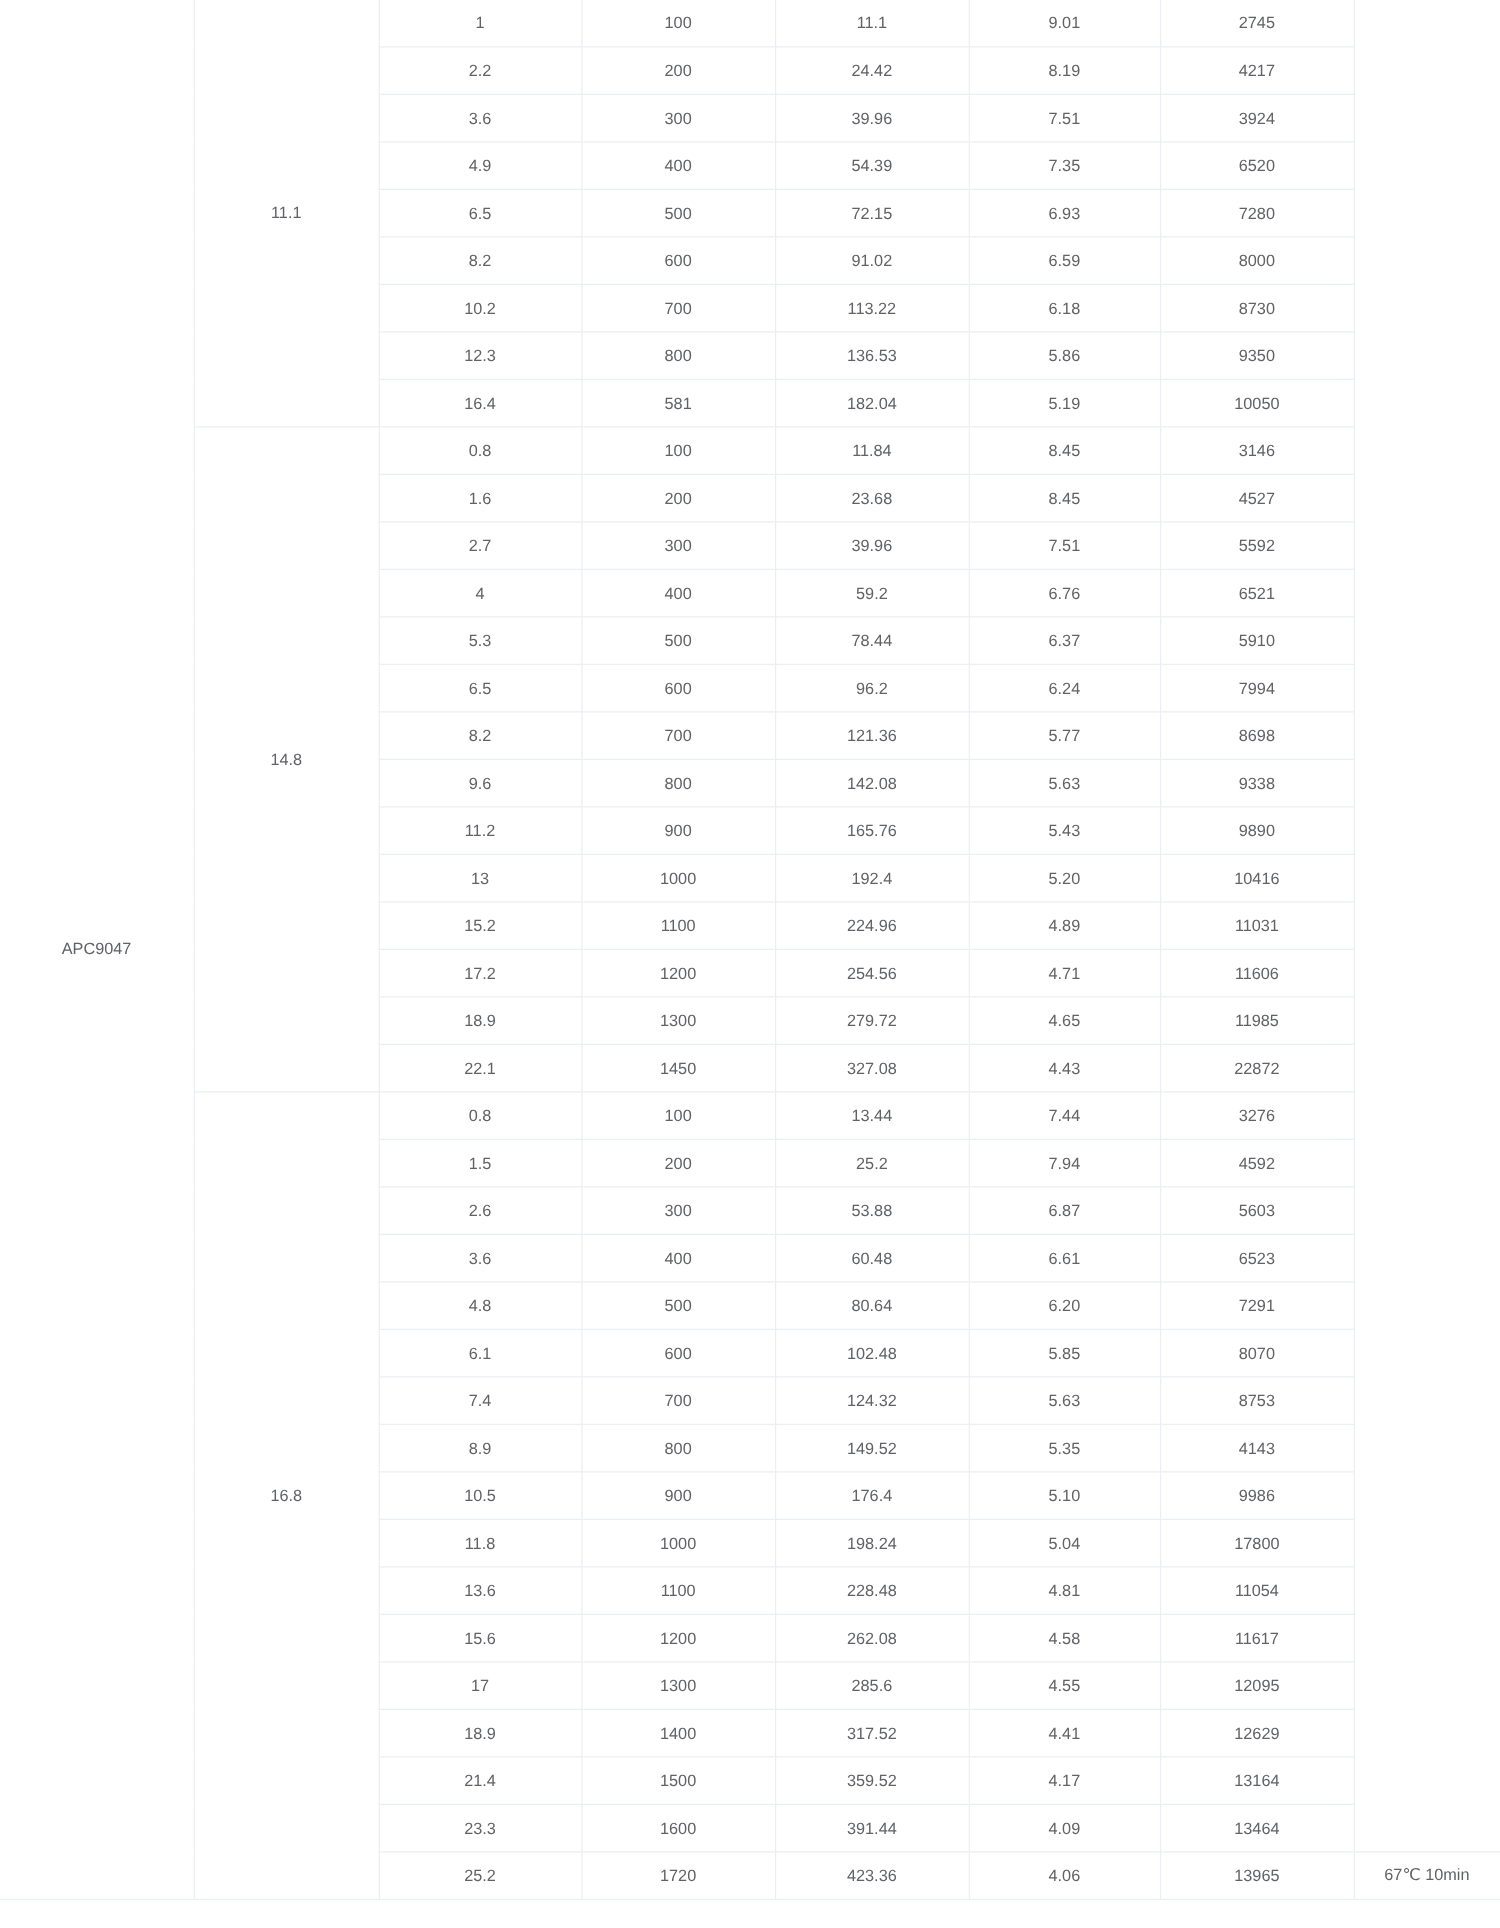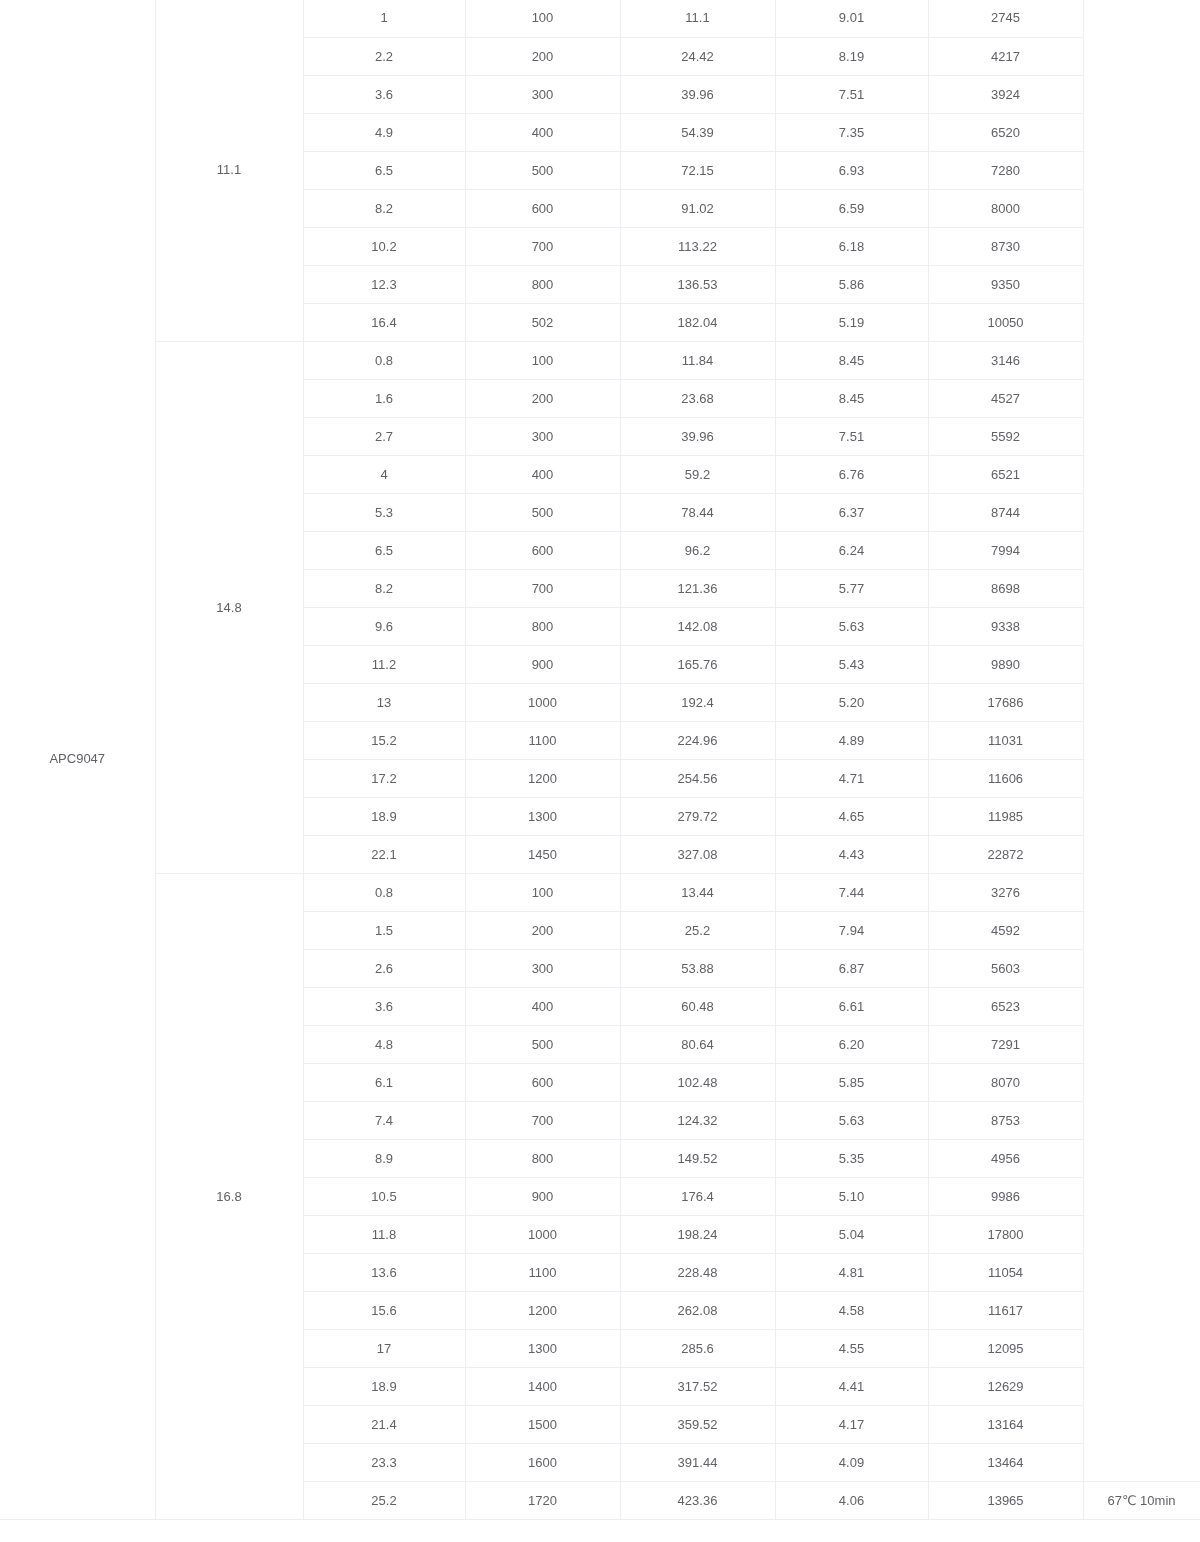--- a/index.html
+++ b/index.html
@@ -155,21 +155,21 @@
         </tr>
         <tr>
           <td class="plain">12.3</td>
           <td class="plain">800</td>
           <td class="plain">136.53</td>
           <td class="plain">5.86</td>
           <td class="plain">9350</td>
         </tr>
         <tr>
           <td class="stripe">16.4</td>
-          <td class="stripe">502</td>
+          <td class="stripe">581</td>
           <td class="stripe">182.04</td>
           <td class="stripe">5.19</td>
           <td class="stripe">10050</td>
         </tr>
         <tr>
           <td class="group-key" rowspan="14">14.8</td>
           <td class="stripe">0.8</td>
           <td class="stripe">100</td>
           <td class="stripe">11.84</td>
           <td class="stripe">8.45</td>
@@ -194,21 +194,21 @@
           <td class="plain">400</td>
           <td class="plain">59.2</td>
           <td class="plain">6.76</td>
           <td class="plain">6521</td>
         </tr>
         <tr>
           <td class="stripe">5.3</td>
           <td class="stripe">500</td>
           <td class="stripe">78.44</td>
           <td class="stripe">6.37</td>
-          <td class="stripe">8744</td>
+          <td class="stripe">5910</td>
         </tr>
         <tr>
           <td class="plain">6.5</td>
           <td class="plain">600</td>
           <td class="plain">96.2</td>
           <td class="plain">6.24</td>
           <td class="plain">7994</td>
         </tr>
         <tr>
           <td class="stripe">8.2</td>
@@ -229,21 +229,21 @@
           <td class="stripe">900</td>
           <td class="stripe">165.76</td>
           <td class="stripe">5.43</td>
           <td class="stripe">9890</td>
         </tr>
         <tr>
           <td class="plain">13</td>
           <td class="plain">1000</td>
           <td class="plain">192.4</td>
           <td class="plain">5.20</td>
-          <td class="plain">17686</td>
+          <td class="plain">10416</td>
         </tr>
         <tr>
           <td class="stripe">15.2</td>
           <td class="stripe">1100</td>
           <td class="stripe">224.96</td>
           <td class="stripe">4.89</td>
           <td class="stripe">11031</td>
         </tr>
         <tr>
           <td class="plain">17.2</td>
@@ -314,21 +314,21 @@
           <td class="stripe">700</td>
           <td class="stripe">124.32</td>
           <td class="stripe">5.63</td>
           <td class="stripe">8753</td>
         </tr>
         <tr>
           <td class="plain">8.9</td>
           <td class="plain">800</td>
           <td class="plain">149.52</td>
           <td class="plain">5.35</td>
-          <td class="plain">4956</td>
+          <td class="plain">4143</td>
         </tr>
         <tr>
           <td class="stripe">10.5</td>
           <td class="stripe">900</td>
           <td class="stripe">176.4</td>
           <td class="stripe">5.10</td>
           <td class="stripe">9986</td>
         </tr>
         <tr>
           <td class="plain">11.8</td>

